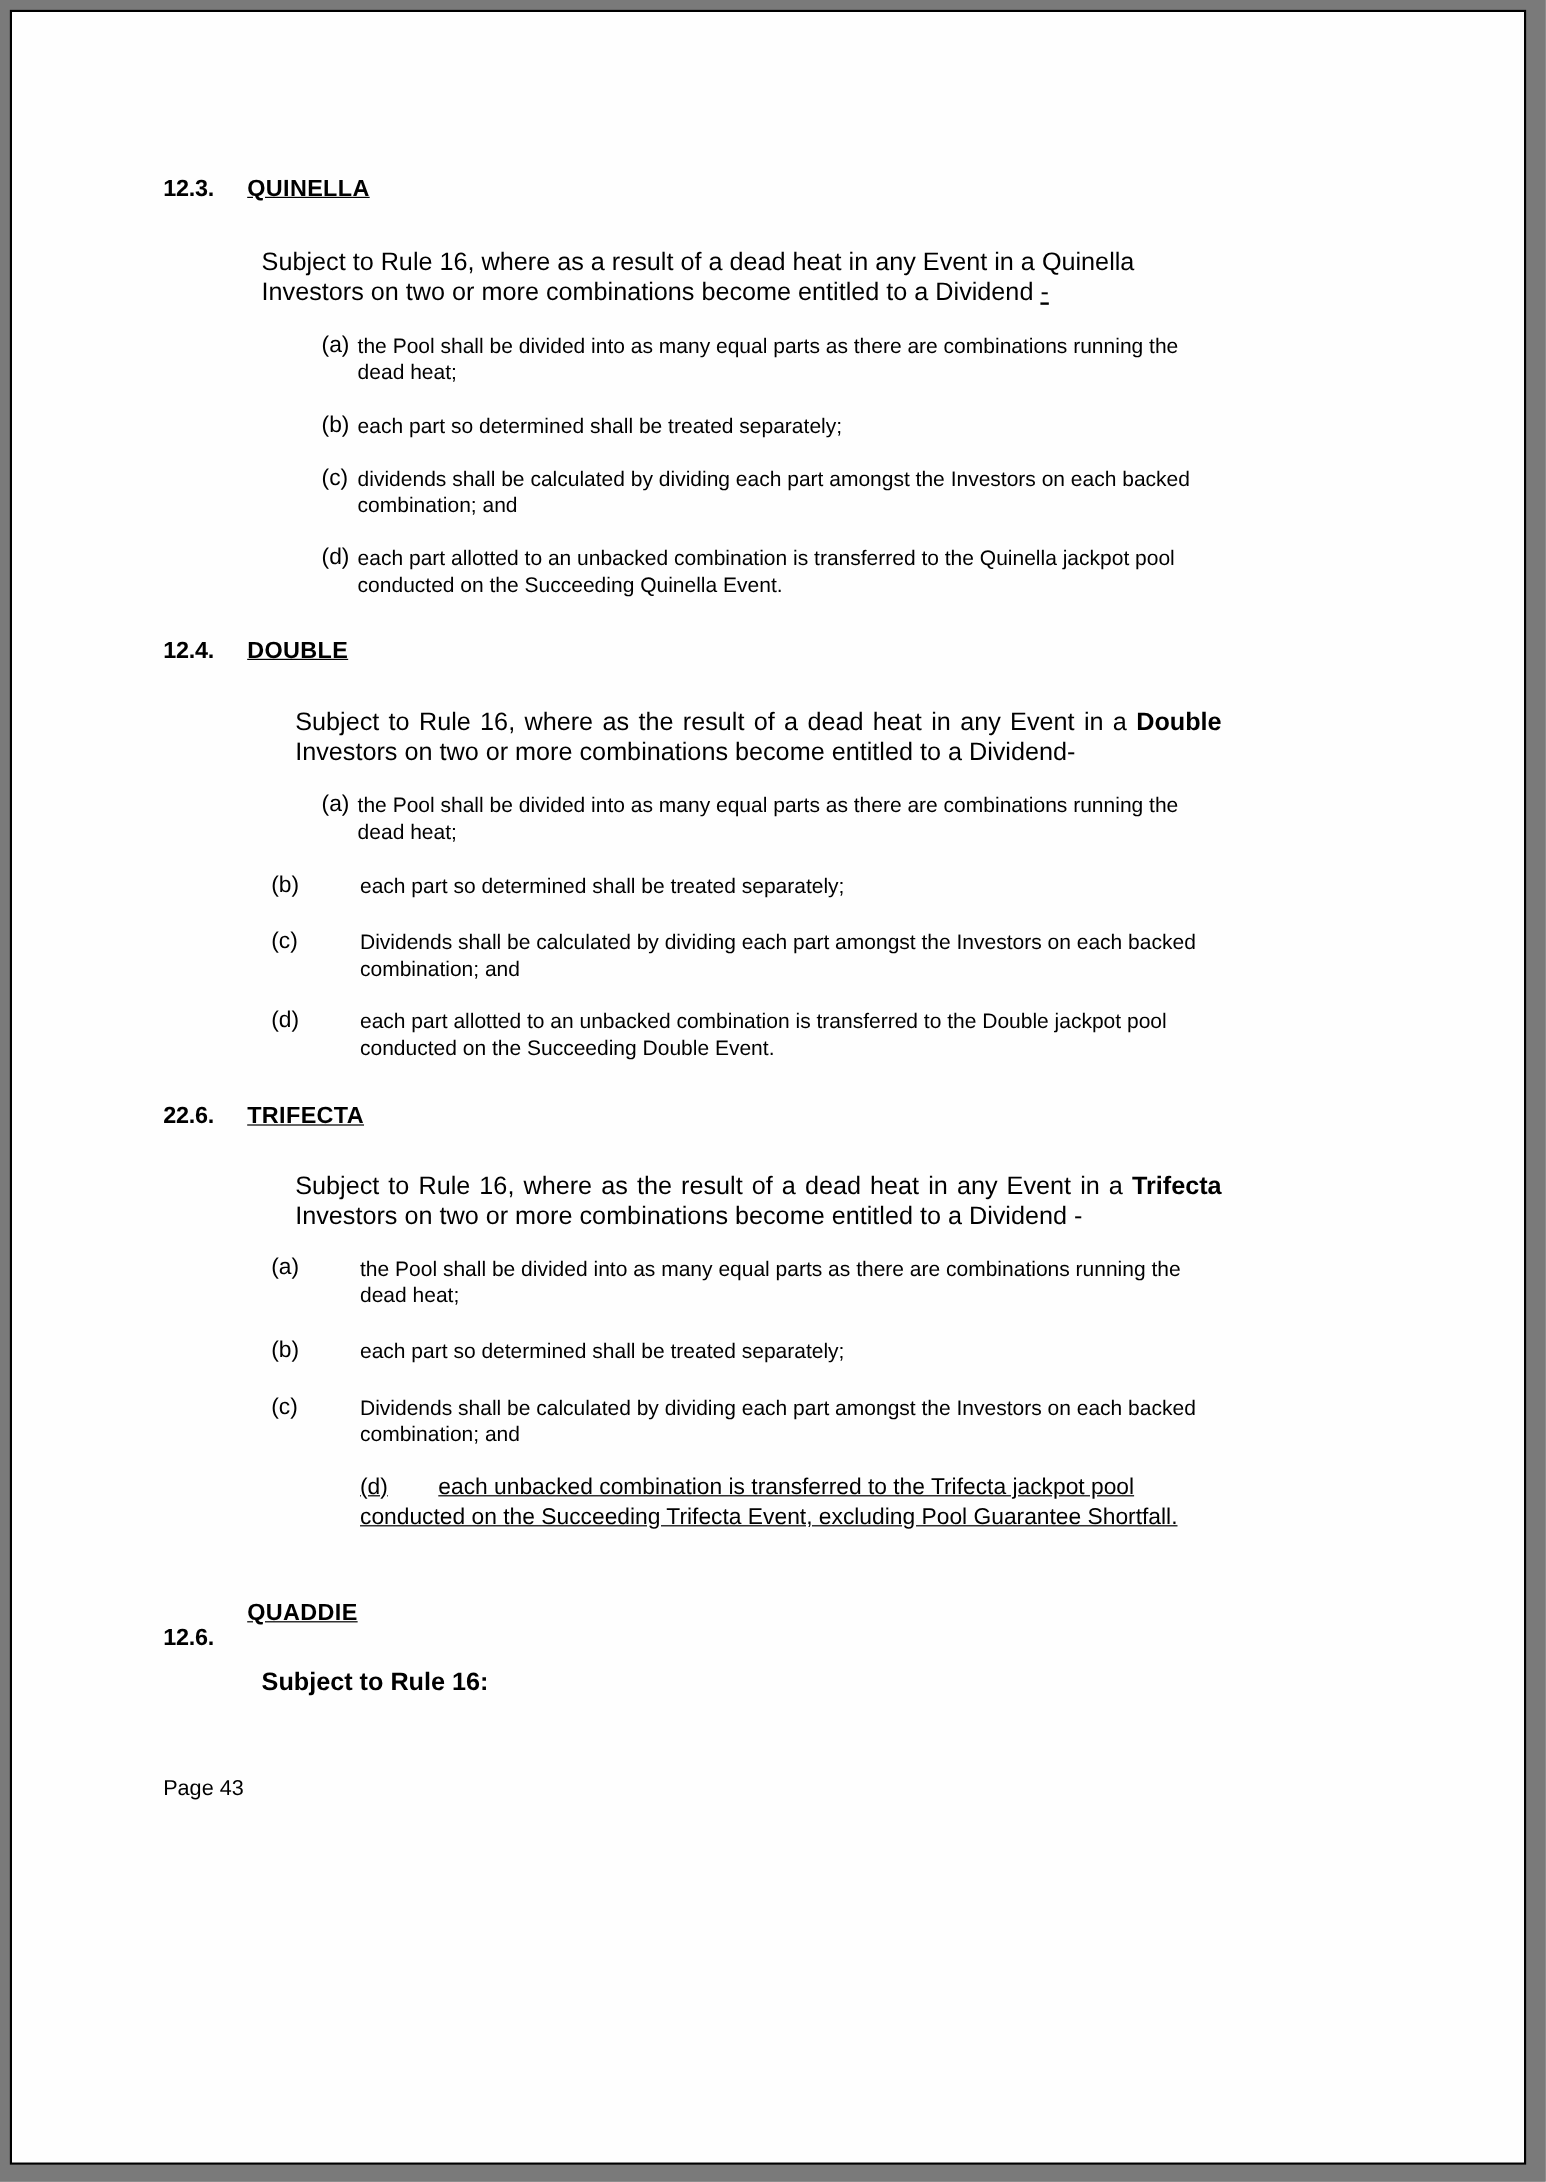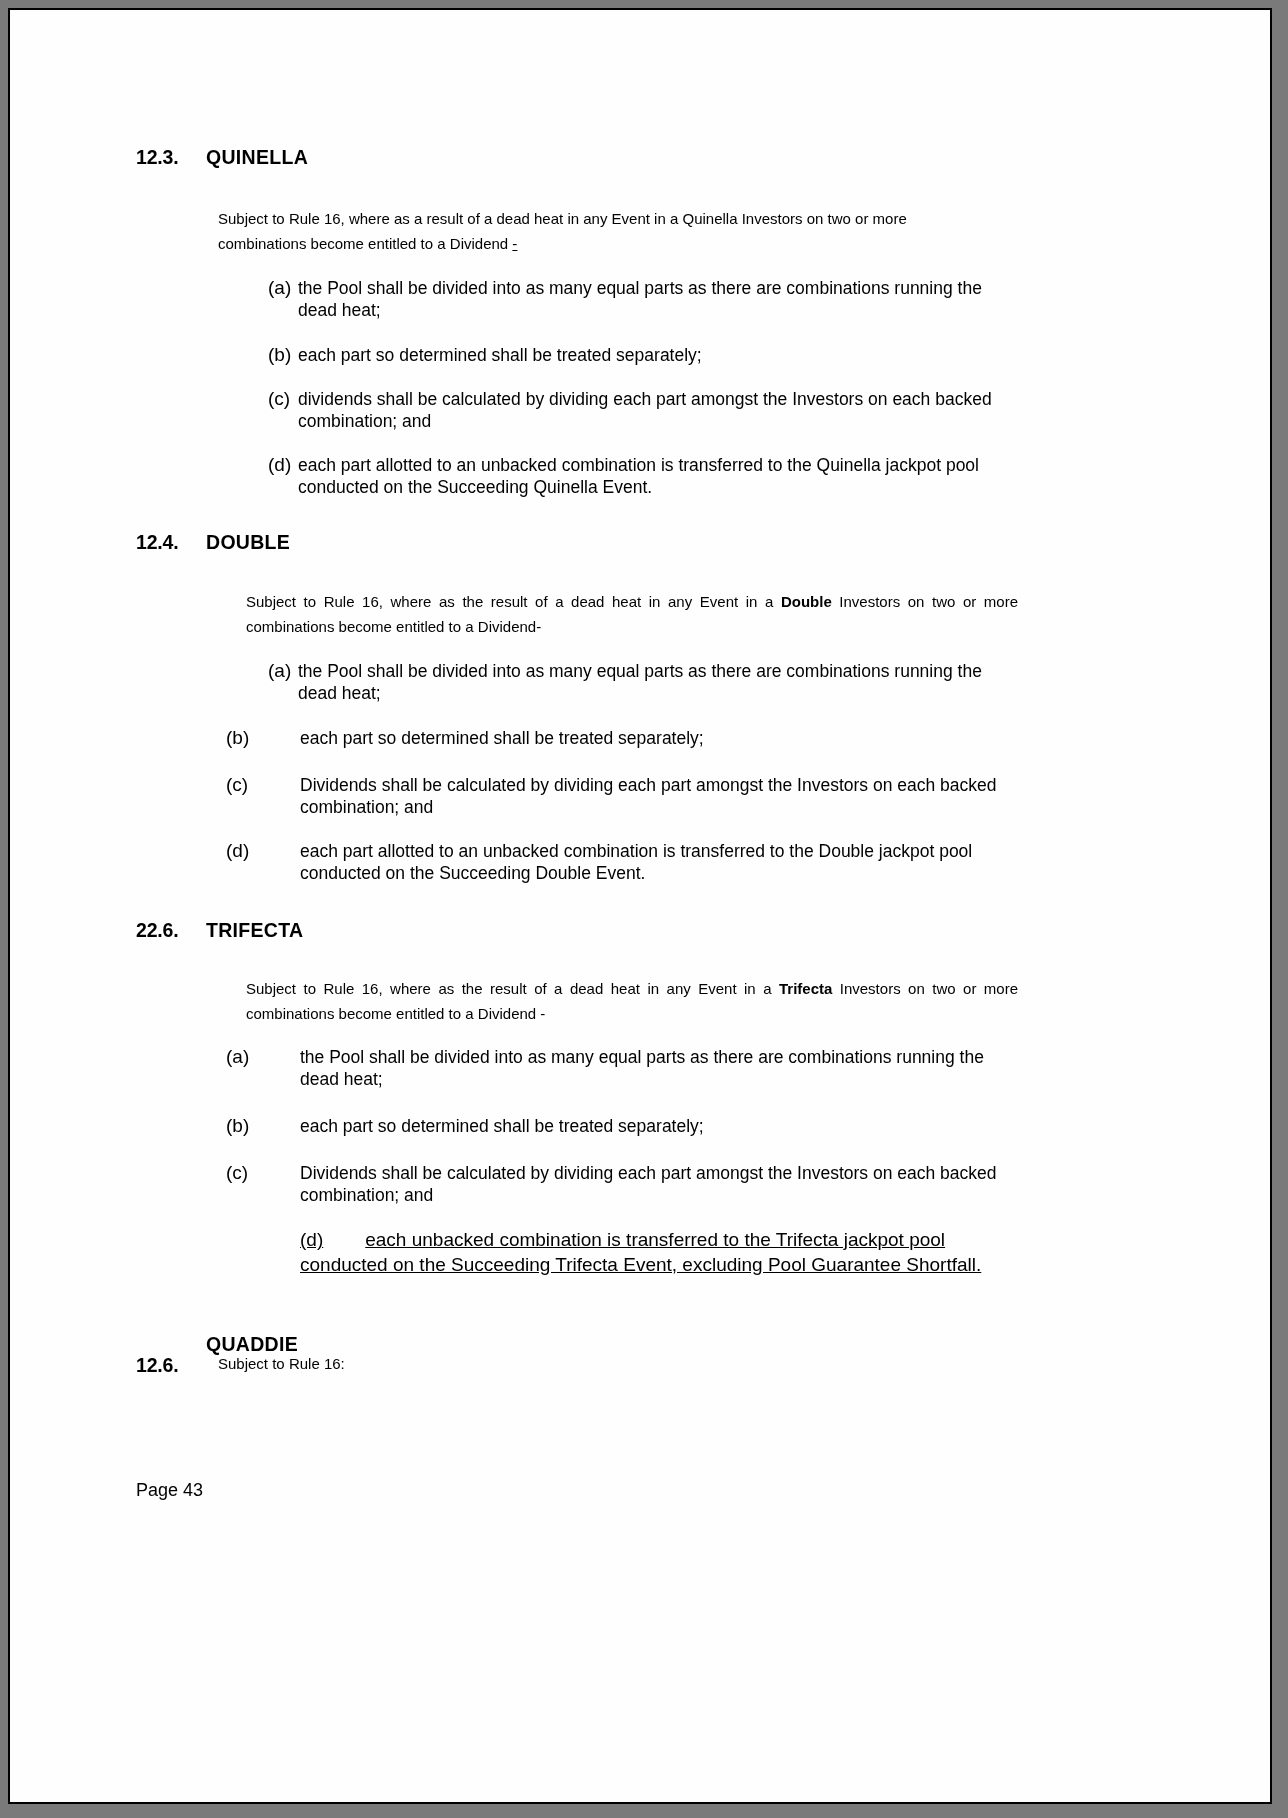--- a/index.html
+++ b/index.html
@@ -37,27 +37,28 @@
     letter-spacing: -0.2px;
     white-space: nowrap;
   }
   .clause-title {
     position: absolute;
     left: 196px;
     font-weight: bold;
     font-size: 19.5px;
     letter-spacing: 0.3px;
     white-space: nowrap;
+    text-decoration: underline;
   }
 
   .para {
     position: absolute;
     left: 208px;
     width: 772px;
-    font-size: 15px;
+    font-size: 21px;
     line-height: 25px;
     text-align: left;
   }
   .para.justify {
     text-align: justify;
     margin-left: 28px;
   }
 
   
   .item {
@@ -199,18 +200,18 @@
     <span class="body">Dividends shall be calculated by dividing each part amongst the Investors on each backed combination; and</span>
   </div>
 
   <div class="item block" style="top:1217px;">
     <span class="marker">(d)</span><span style="display:inline-block;width:42px;">&nbsp;</span><span class="body">each unbacked combination is transferred to the Trifecta jackpot pool conducted on the Succeeding Trifecta Event, excluding Pool Guarantee Shortfall.</span>
   </div>
 
   <div class="clause-num" style="top:1323px;margin-top:21px;">12.6.</div>
   <div class="clause-title" style="top:1323px;">QUADDIE</div>
 
-  <div class="para" style="top:1341px;">Subject to Rule 16:</div>
+  <div class="para" style="top:1379px;font-weight:bold;">Subject to Rule 16:</div>
 
   <div class="footer">Page 43</div>
 
  </div>
 </div>
 
 </body></html>

